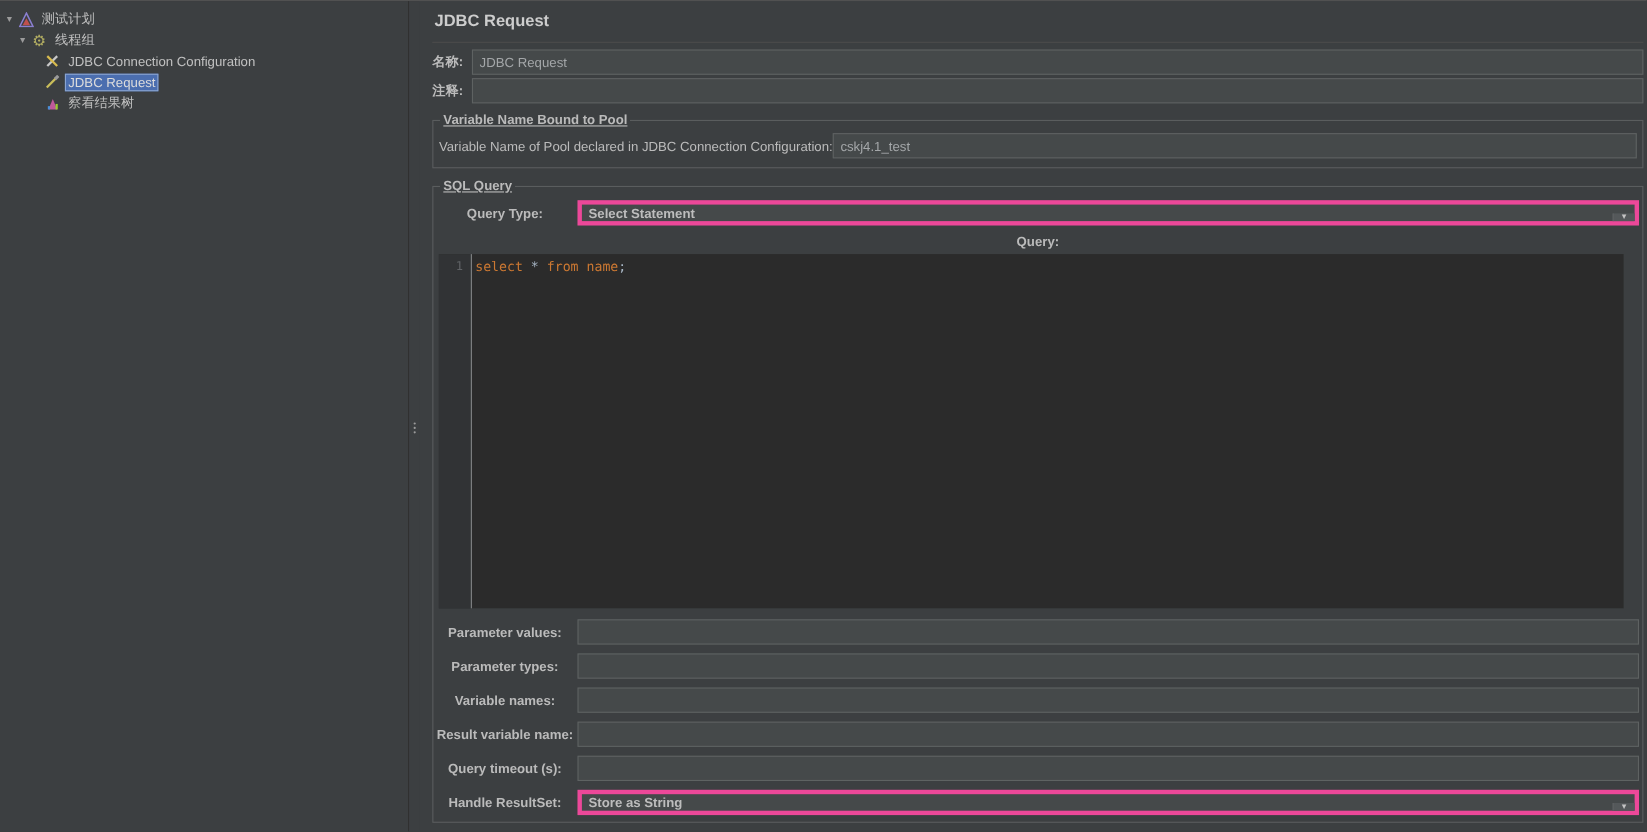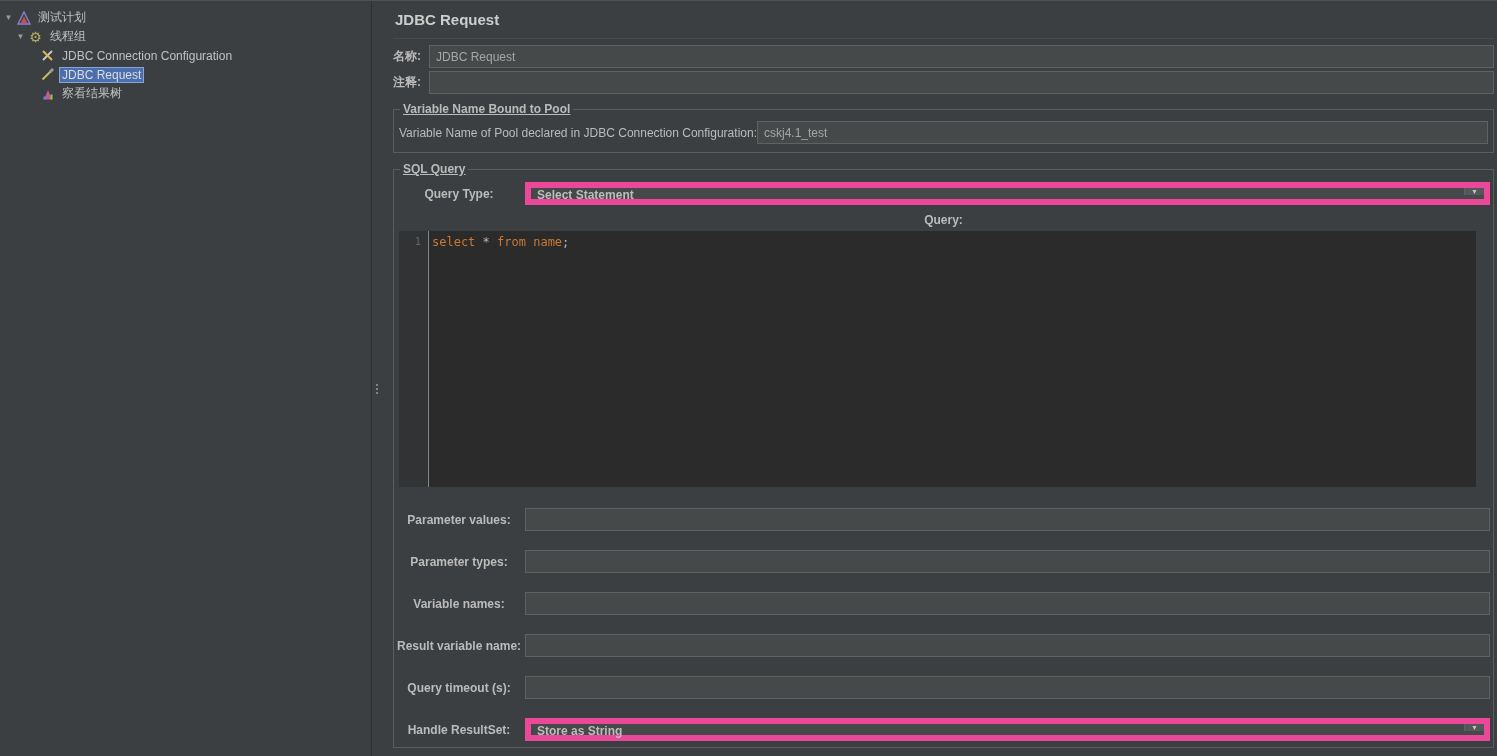--- a/index.html
+++ b/index.html
@@ -59,25 +59,25 @@
     outline: none;
   }
 
   fieldset { border: 1px solid #5a5d5e; padding: 4px 3px 6px; margin-top: 5px; }
   legend { font-weight: bold; padding: 0 3px; margin-left: 3px; color: #bbbbbb; text-decoration: underline; }
   .pool-row { display: flex; align-items: center; padding: 1px 2px 2px; }
   .pool-row label { font-weight: normal; margin-right: 0; white-space: nowrap; }
 
   .sql-fieldset { flex: 1; display: flex; flex-direction: column; margin-top: 9px; min-height: 0; }
 
-  .form-row { display: grid; grid-template-columns: 124px 1fr; column-gap: 4px; align-items: center; margin-top: 19px; }
+  .form-row { display: grid; grid-template-columns: 124px 1fr; column-gap: 4px; align-items: center; margin-top: 8px; }
   .form-row.first { margin-top: 2px; }
   .fr-label { font-weight: bold; text-align: center; white-space: nowrap; }
 
-  .combo { display: flex; align-items: flex-start; background: #45494a; border: 6px solid #ec4899; height: 23px; min-width: 0; }
+  .combo { display: flex; align-items: flex-end; background: #45494a; border: 4px solid #ec4899; height: 23px; min-width: 0; }
   .combo-text { flex: 1; display: flex; align-items: center; padding: 0 6px; color: #bdbdbd; font-weight: bold; }
   .combo-arrow { width: 20px; background: #54585a; border-left: 1px solid #5e6262; display: flex; align-items: center; justify-content: center; font-size: 7px; color: #c3c3c3; }
 
   .query-label { text-align: center; font-weight: bold; margin: 8px 0 3px; }
 
   .editor { flex: 1; display: flex; background: #2b2b2b; margin: 1px 14px 2px 2px; min-height: 0; }
   .gutter { width: 29px; background: #313335; color: #606366; font: 11px "DejaVu Sans Mono", monospace; text-align: right; padding: 4px 7px 0 0; flex: none; }
   .margin-line { width: 1px; background: #848789; flex: none; }
   .code { flex: 1; padding: 3px 0 0 3px; font: 12px "DejaVu Sans Mono", monospace; color: #a9b7c6; overflow: hidden; }
   .code-line { white-space: pre; line-height: 16px; }

